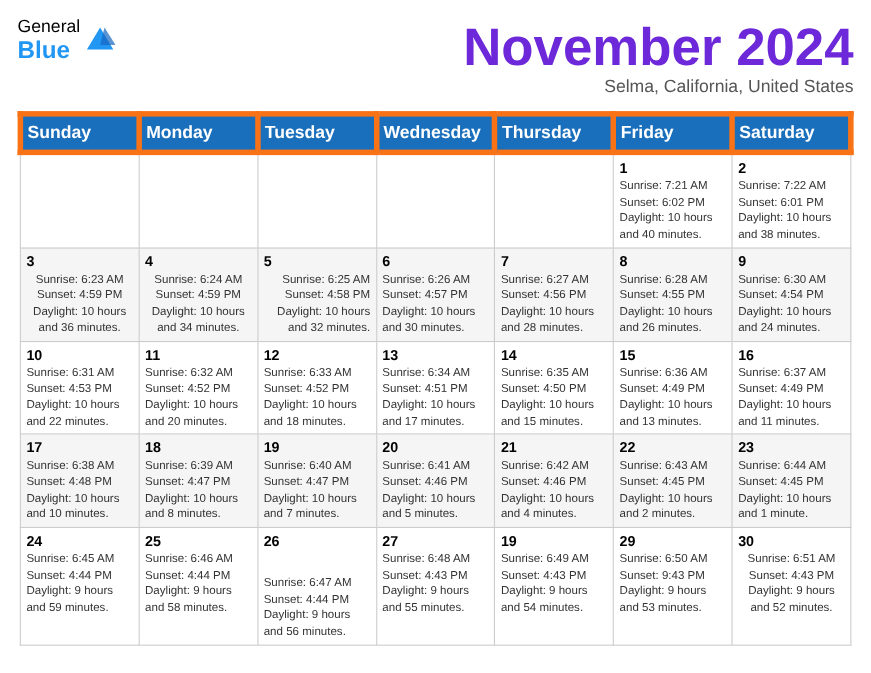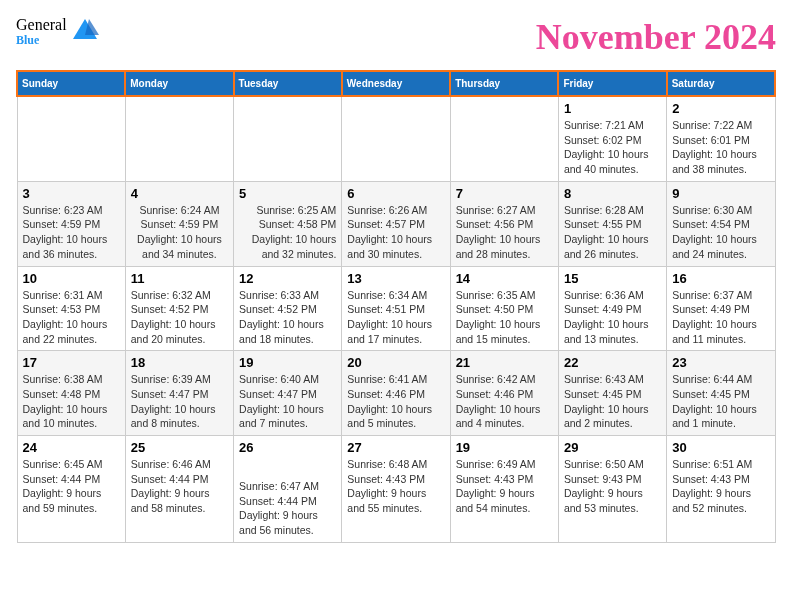--- a/index.html
+++ b/index.html
@@ -8,66 +8,65 @@
       background: #fff;
       width: 792px;
       min-height: 612px;
       padding: 16px;
     }
     .header {
       display: flex;
       justify-content: space-between;
       align-items: flex-start;
       margin-bottom: 12px;
-      font-family: Liberation Serif, serif;
     }
     .logo {
       display: flex;
       align-items: center;
     }
     .logo-text {
       display: flex;
       flex-direction: column;
       line-height: 1.1;
     }
     .logo-blue {
-      font-size: 12px;
+      font-size: 22px;
       font-weight: bold;
       color: #2196F3;
     }
     .logo-icon {
       width: 28px;
       height: 28px;
       margin-left: 4px;
     }
     .title-section {
       text-align: right;
     }
     .month-title {
-      font-size: 36px;
+      font-size: 48px;
       font-weight: bold;
-      color: #ec4899;
+      color: #6d28d9;
     }
     .location {
       font-size: 16px;
       color: #555;
     }
     table {
       width: 100%;
       border-collapse: collapse;
       font-size: 11px;
     }
     thead tr th {
       background-color: #1a6fbc;
       color: #fff;
       padding: 6px 4px;
       text-align: left;
-      font-size: 10px;
+      font-size: 16px;
       font-weight: bold;
-      border: 2px solid #f97316;
+      border: 5px solid #f97316;
     }
     tbody tr td {
       vertical-align: top;
       border: 1px solid #ccc;
       padding: 4px 5px;
       min-height: 80px;
       height: 82px;
       width: calc(100% / 7);
       background: #fff;
     }
@@ -98,20 +97,21 @@
       <span>General</span>
       <span class="logo-blue">Blue</span>
     </div>
     <svg class="logo-icon" viewBox="0 0 28 28">
       <polygon points="14,2 26,22 2,22" fill="#2196F3"></polygon>
       <polygon points="18,2 28,18 14,18" fill="#1565C0" opacity="0.7"></polygon>
     </svg>
   </div>
   <div class="title-section">
     <div class="month-title">November 2024</div>
+    <div class="location">Selma, California, United States</div>
   </div>
 </div>
 
 <table>
   <thead>
     <tr>
     <th>Sunday</th>
         <th>Monday</th>
         <th>Tuesday</th>
         <th>Wednesday</th>
@@ -136,21 +136,21 @@
         <td>
           <div class="day-num">2</div>
           <div class="day-info" style="white-space: pre-line;">Sunrise: 7:22 AM
 Sunset: 6:01 PM
 Daylight: 10 hours and 38 minutes.</div>
         </td>
       </tr>
       <tr>
         <td>
           <div class="day-num">3</div>
-          <div class="day-info" style="white-space: pre-line;">Sunrise: 6:23 AM
+          <div class="day-info" style="white-space: pre-line; text-align: center;">Sunrise: 6:23 AM
 Sunset: 4:59 PM
 Daylight: 10 hours and 36 minutes.</div>
         </td>
         <td>
           <div class="day-num">4</div>
           <div class="day-info" style="white-space: pre-line; text-align: center;">Sunrise: 6:24 AM
 Sunset: 4:59 PM
 Daylight: 10 hours and 34 minutes.</div>
         </td>
         <td>
@@ -304,19 +304,19 @@
 Daylight: 9 hours and 54 minutes.</div>
         </td>
         <td>
           <div class="day-num">29</div>
           <div class="day-info" style="white-space: pre-line;">Sunrise: 6:50 AM
 Sunset: 9:43 PM
 Daylight: 9 hours and 53 minutes.</div>
         </td>
         <td>
           <div class="day-num">30</div>
-          <div class="day-info" style="white-space: pre-line;">Sunrise: 6:51 AM
+          <div class="day-info" style="white-space: pre-line; text-align: center;">Sunrise: 6:51 AM
 Sunset: 4:43 PM
 Daylight: 9 hours and 52 minutes.</div>
         </td>
       </tr>
     </tbody>
 </table>
 
 </body></html>

